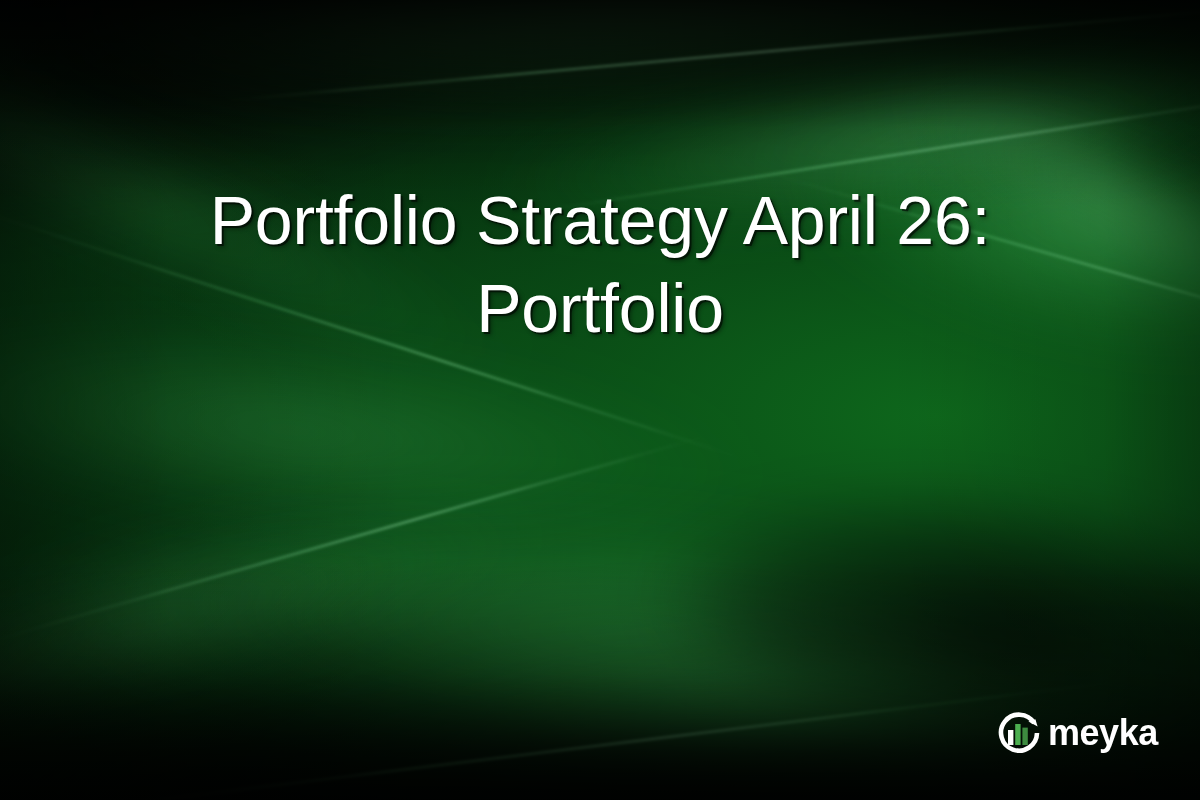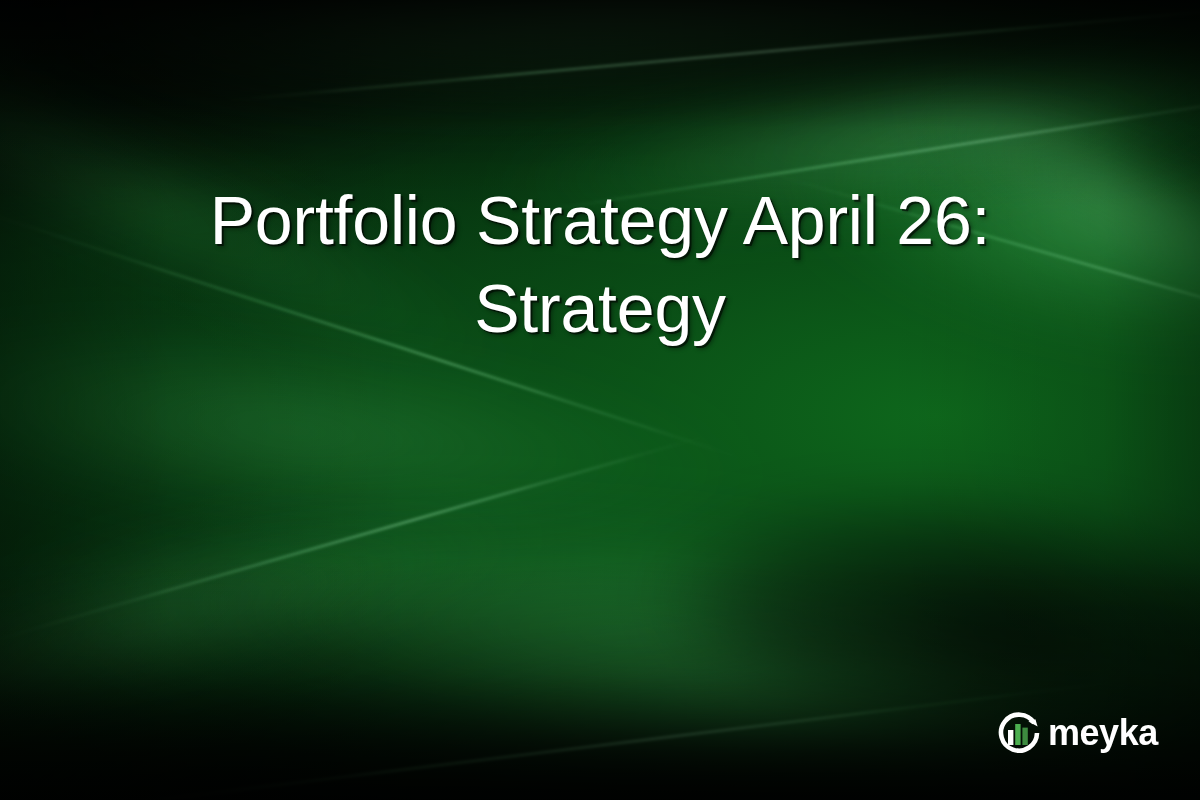--- a/index.html
+++ b/index.html
@@ -251,21 +251,21 @@
     <div class="filament" id="filament-right"></div>
     <div class="filament" id="filament-left-x1"></div>
     <div class="filament" id="filament-left-x2"></div>
     <div class="filament" id="filament-bottom-arc"></div>
   </div>
 
   <div class="bg-layer" id="bg-vignette"></div>
 
   <div id="title-block">
     <span class="title-line">Portfolio Strategy April 26:</span>
-    <span class="title-line">Strategy</span>
+    <span class="title-line">Portfolio</span>
   </div>
 
   <div id="logo">
     <svg id="logo-mark" width="50" height="50" viewBox="0 0 50 50">
 
       <path d="M 40.2 15.0
                A 18 18 0 1 0 43 25" fill="none" stroke="#ffffff" stroke-width="4.6" stroke-linecap="butt"></path>
 
       <path d="M 34.4 13.6 L 41.4 11.2 L 43.6 18.4 Z" fill="#ffffff"></path>
 

